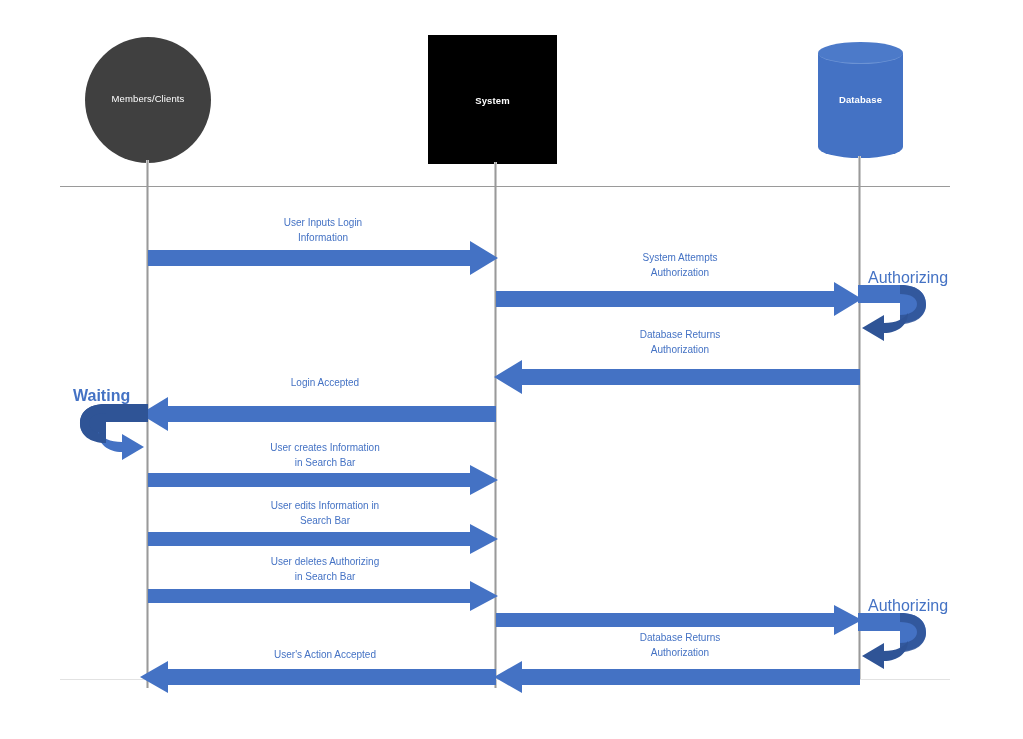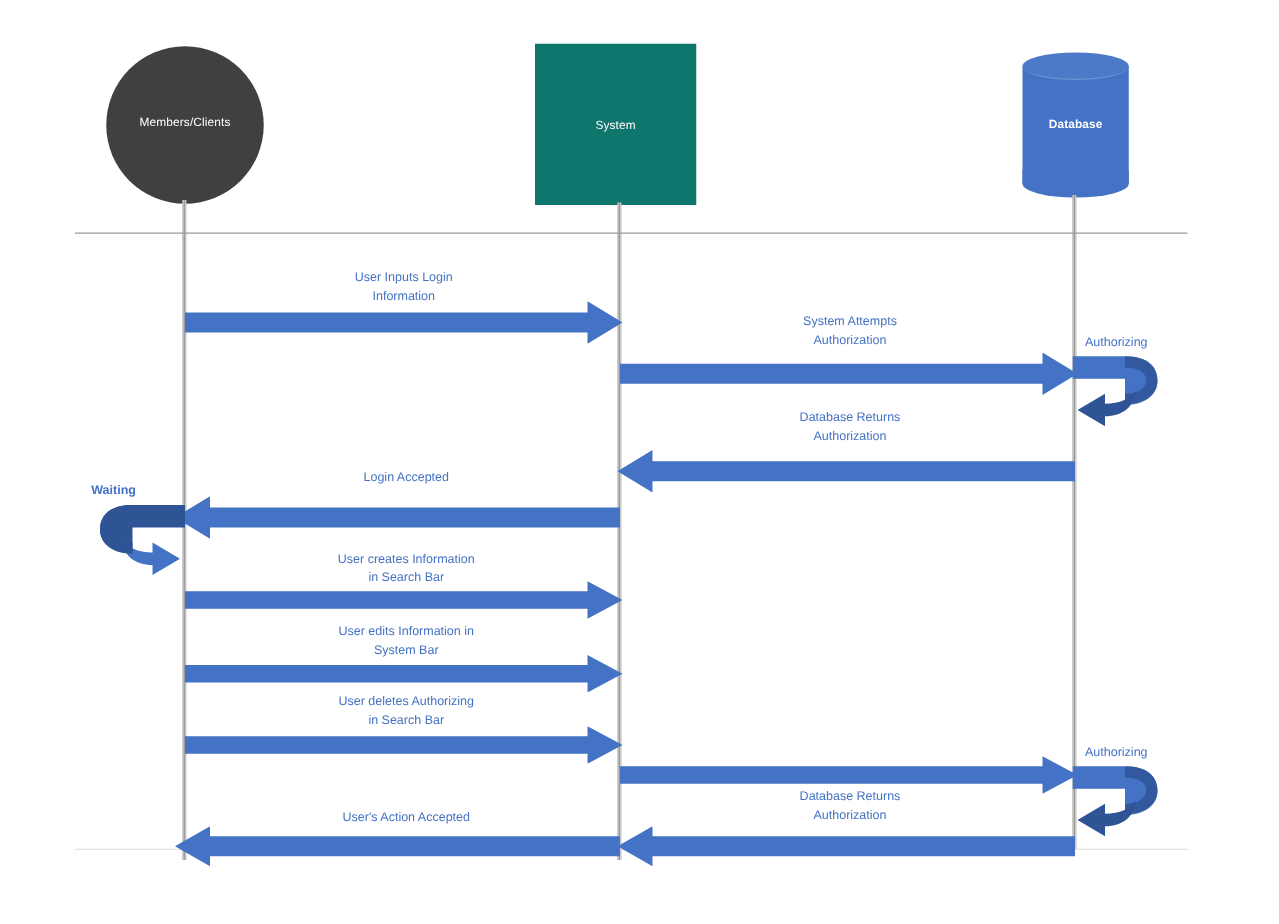--- a/index.html
+++ b/index.html
@@ -29,21 +29,22 @@
     letter-spacing: .1px;
     pointer-events: none;
   }
   .actor-circle {
     position: absolute;
     border-radius: 50%;
     background: #404040;
   }
   .actor-box {
     position: absolute;
-    background: #0f766e;
+    background: #000000;
+    font-weight: bold;
   }
   .actor-cyl-body {
     position: absolute;
     background: #4472C4;
   }
   .actor-cyl-top {
     position: absolute;
     background: #4C7AC9;
     border-radius: 50%;
     border-bottom: 1px solid #6C93D4;
@@ -84,21 +85,21 @@
     white-space: pre-line;
     pointer-events: none;
   }
 
   
   .loop { position: absolute; }
   .loop svg { display: block; }
   .loop-label {
     position: absolute;
     color: #4472C4;
-    font-size: 10px;
+    font-size: 16px;
     white-space: nowrap;
     pointer-events: none;
   }
 </style>
 </head>
 <body>
 
 <div id="canvas">
 
   <div class="actor-circle" style="left:85px; top:37px; width:126px; height:126px;">
@@ -157,21 +158,21 @@
 
   <div class="msg-label" style="left:190px; top:440px; width:270px;">User creates Information
 in Search Bar</div>
   <div class="msg" style="left:148px; top:465px;">
     <svg width="350" height="30" viewBox="0 0 350 30">
       <polygon points="0,8 322,8 322,0 350,15 322,30 322,22 0,22" fill="#4472C4"></polygon>
     </svg>
   </div>
 
   <div class="msg-label" style="left:190px; top:498px; width:270px;">User edits Information in
-System Bar</div>
+Search Bar</div>
   <div class="msg" style="left:148px; top:524px;">
     <svg width="350" height="30" viewBox="0 0 350 30">
       <polygon points="0,8 322,8 322,0 350,15 322,30 322,22 0,22" fill="#4472C4"></polygon>
     </svg>
   </div>
 
   <div class="msg-label" style="left:190px; top:554px; width:270px;">User deletes Authorizing
 in Search Bar</div>
   <div class="msg" style="left:148px; top:581px;">
     <svg width="350" height="30" viewBox="0 0 350 30">

